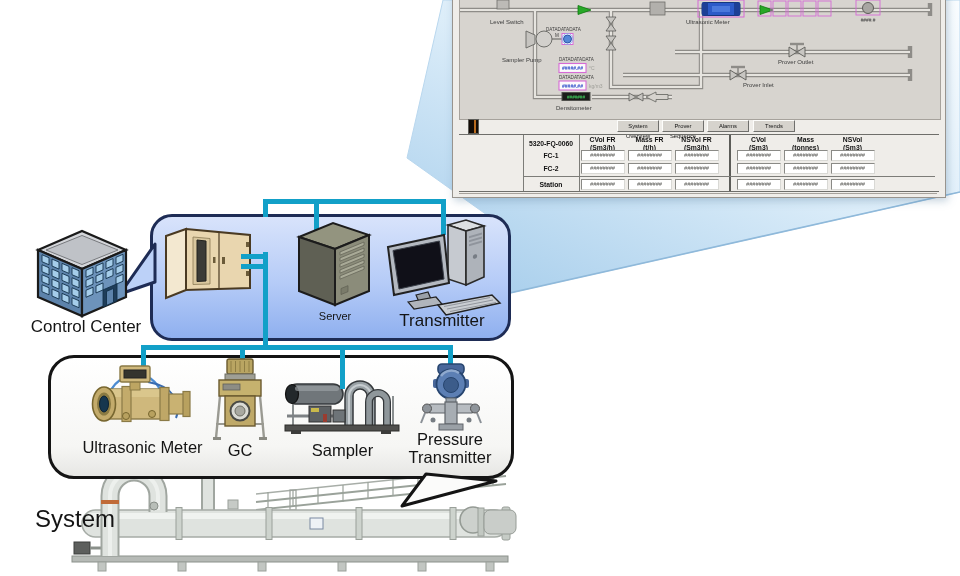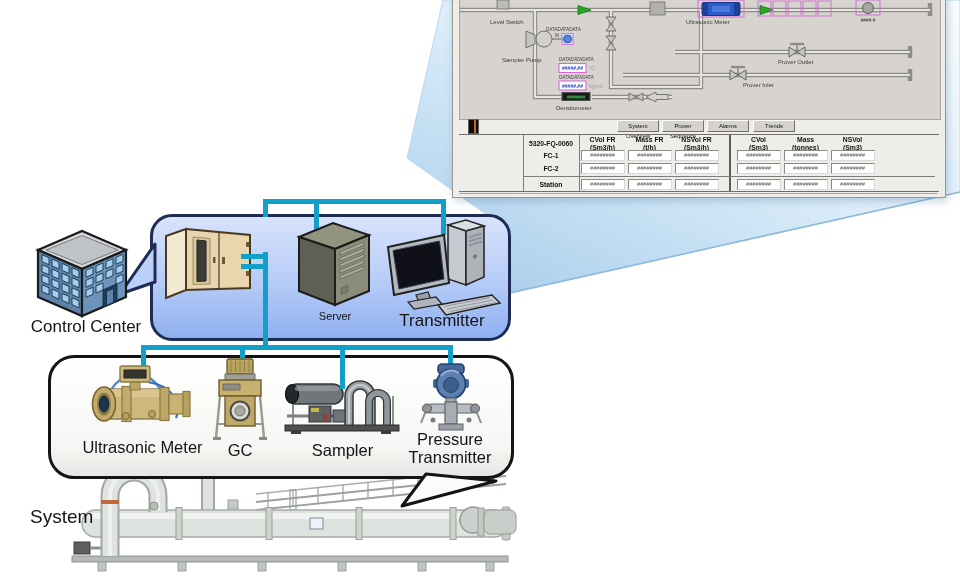--- a/index.html
+++ b/index.html
@@ -524,15 +524,15 @@
     <rect x="10" y="41" width="44" height="9" rx="2" fill="#b7bcc1" stroke="#60656a" stroke-width="1.2"></rect>
     <rect x="26" y="39" width="12" height="22" fill="#a7adb3" stroke="#60656a" stroke-width="1.2"></rect>
     <circle cx="8" cy="45.5" r="4.5" fill="#8f959b" stroke="#555"></circle>
       <circle cx="56" cy="45.5" r="4.5" fill="#8f959b" stroke="#555"></circle>
     <circle cx="14" cy="57" r="2.5" fill="#777d83"></circle>
       <circle cx="50" cy="57" r="2.5" fill="#777d83"></circle>
     <rect x="20" y="61" width="24" height="6" fill="#9aa0a6" stroke="#60656a"></rect>
   </svg>
   <div class="lbl lbl-big" style="left:399px;top:430px;width:102px">Pressure Transmitter</div>
 
-  <div class="lbl lbl-bold" style="left:30px;top:506px;width:90px;font-size:19px;text-align:left;z-index:7">System</div>
+  <div class="lbl lbl-bold" style="left:30px;top:506px;width:90px;font-size:24px;text-align:center;z-index:7">System</div>
 
 </div>
 
 </body></html>

